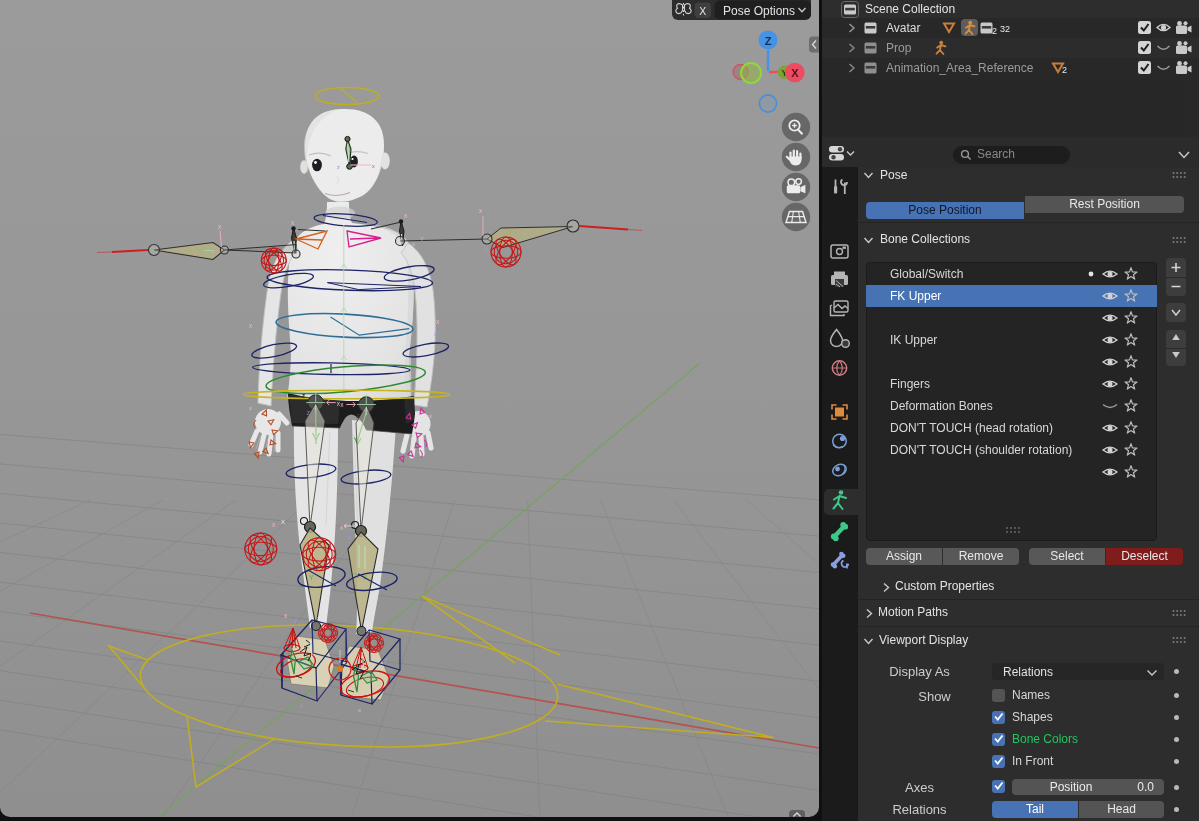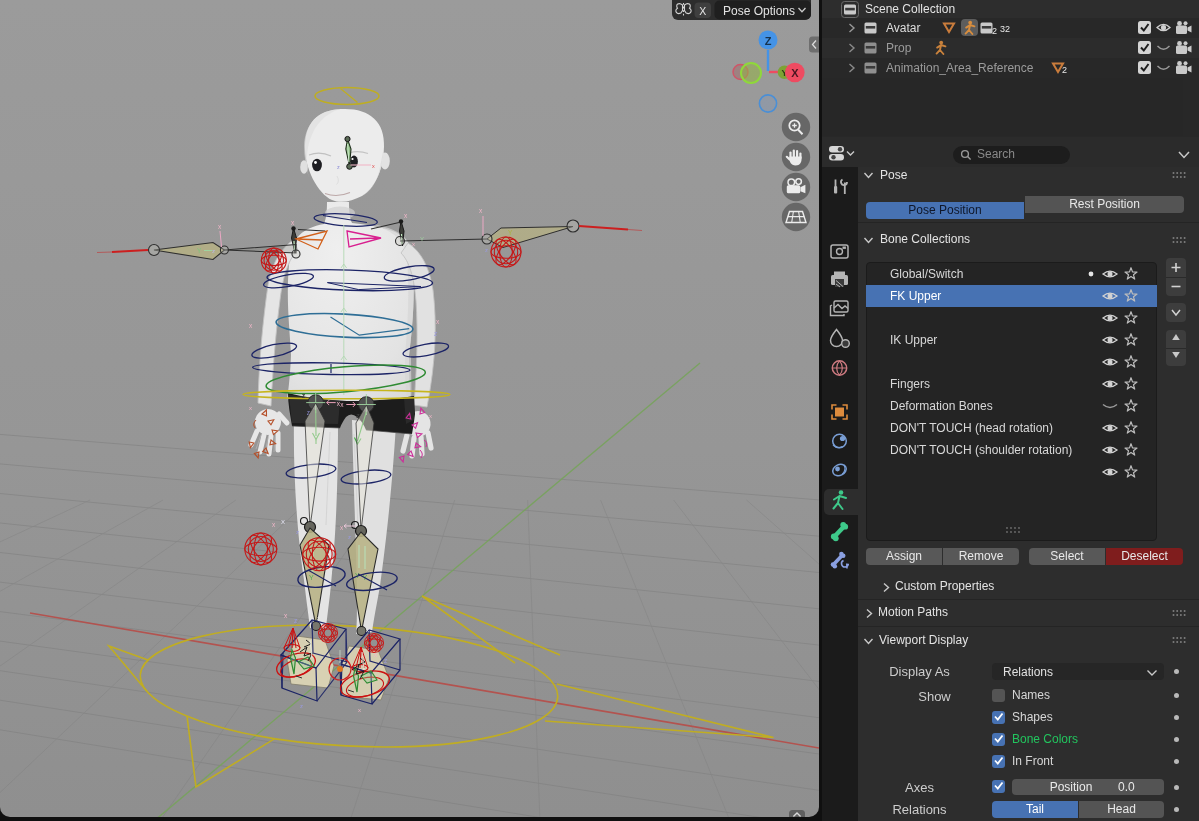--- a/index.html
+++ b/index.html
@@ -756,21 +756,21 @@
       <div class="abs" style="left:154px; top:543px; font-size:12px; color:#d6d6d6;">Shapes</div>
       <div class="cbox" style="left:134px; top:566px; background:#4772b3;"></div>
       <div class="abs" style="left:154px; top:565px; font-size:12px; color:#22c55e;">Bone Colors</div>
       <div class="cbox" style="left:134px; top:588px; background:#4772b3;"></div>
       <div class="abs" style="left:154px; top:587px; font-size:12px; color:#d6d6d6;">In Front</div>
 
       <div class="rlabel" style="left:0; top:613px; width:123px;">Axes</div>
       <div class="cbox" style="left:134px; top:613px; background:#4772b3;"></div>
       <div class="abs" style="left:154px; top:612px; width:152px; height:16px; background:#545454; border-radius:4px;"></div>
       <div class="abs" style="left:168px; top:613px; width:90px; font-size:12px; color:#eaeaea; text-align:center;">Position</div>
-      <div class="abs" style="left:260px; top:613px; width:36px; font-size:12px; color:#eaeaea; ">0.0</div>
+      <div class="abs" style="left:260px; top:613px; width:36px; font-size:12px; color:#eaeaea; text-align:right;">0.0</div>
 
       <div class="rlabel" style="left:0; top:635px; width:123px;">Relations</div>
       <div class="seg" style="left:134px; top:634px; width:86px; background:#4772b3; border-radius:4px 0 0 4px; color:#ffffff;">Tail</div>
       <div class="seg" style="left:221px; top:634px; width:85px; background:#545454; border-radius:0 4px 4px 0;">Head</div>
 
       <svg class="abs" style="left:134px; top:522px;" width="13" height="110" viewBox="0 0 13 110">
         <path d="M3 27.5 L5.8 30.5 L10.5 24.5" stroke="#ffffff" stroke-width="1.8" fill="none"></path>
         <path d="M3 49.5 L5.8 52.5 L10.5 46.5" stroke="#ffffff" stroke-width="1.8" fill="none"></path>
         <path d="M3 71.5 L5.8 74.5 L10.5 68.5" stroke="#ffffff" stroke-width="1.8" fill="none"></path>
         <path d="M3 96.5 L5.8 99.5 L10.5 93.5" stroke="#ffffff" stroke-width="1.8" fill="none"></path>

